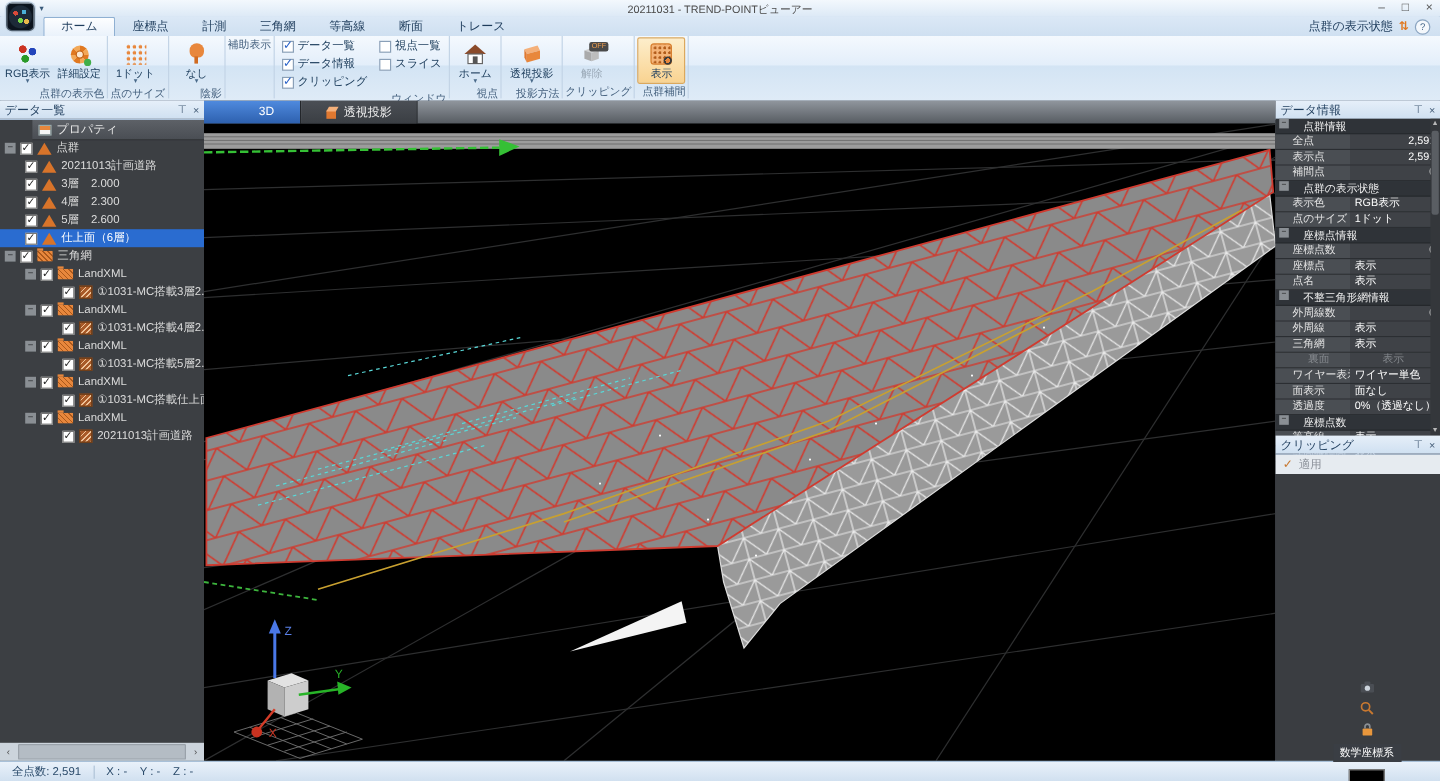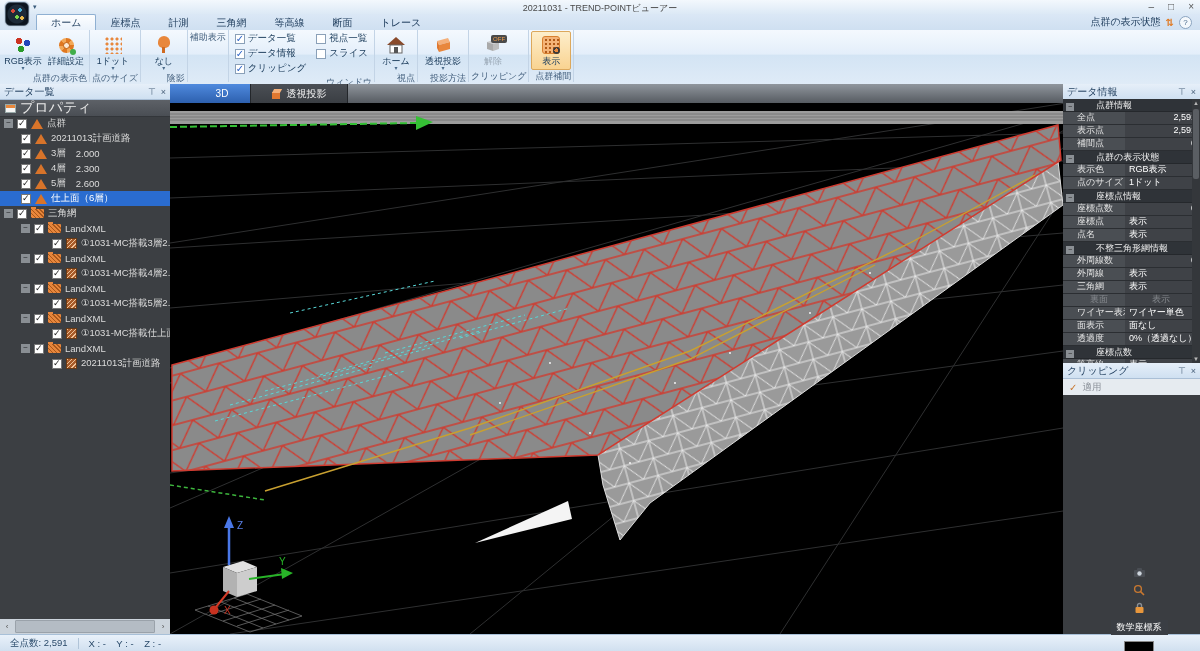--- a/index.html
+++ b/index.html
@@ -62,21 +62,21 @@
   .cbitem{display:flex;align-items:center;gap:3px;font-size:9.5px;color:#20405f;white-space:nowrap;}
   .cbx{width:10px;height:10px;background:#fff;border:1px solid #8aa0b8;position:relative;box-sizing:border-box;}
   .cbx.on:after{content:"✓";position:absolute;left:0px;top:-2px;color:#2a62c8;font-size:10px;font-weight:bold;}
   
   .lpanel{position:absolute;left:0;top:84px;width:170px;height:550px;background:#3c3f43;}
   .phead{height:16px;background:linear-gradient(#e6eff9,#cfe0f1);border-bottom:1px solid #aabfd6;
     display:flex;align-items:center;font-size:10px;color:#1e3c5c;padding:0 4px;box-sizing:border-box;}
   .phead .ptitle{flex:1;}
   .phead .hico{color:#4a627c;font-size:9px;margin-left:5px;}
   .ptoolbar{height:16px;background:linear-gradient(#5d6167,#4a4e54);display:flex;align-items:center;gap:4px;
-    padding:0 5px;font-size:14px;color:#e8e8e8;border-bottom:1px solid #33363a;}
+    padding:0 5px;font-size:10px;color:#e8e8e8;border-bottom:1px solid #33363a;margin-left:27px;}
   .ico-table{width:11px;height:9px;border:1px solid #9aa;background:linear-gradient(#e8873c 0 3px,#f5f5f5 3px);box-sizing:border-box;}
   .tree{position:absolute;left:0;top:32px;right:0;bottom:15px;overflow:hidden;}
   .trow{height:15px;display:flex;align-items:center;font-size:9.5px;color:#dcdcdc;white-space:nowrap;padding-left:4px;}
   .trow.sel{background:#2a6cd0;color:#fff;}
   .lvl1{padding-left:21px;}
   .lvl2{padding-left:52px;}
   .exp{width:9px;height:9px;background:#8a8f94;color:#26282b;font-size:8px;line-height:8px;text-align:center;margin-right:4px;flex:none;}
   .tcb{width:10px;height:10px;background:#fff;border:1px solid #777;box-sizing:border-box;position:relative;margin-right:4px;flex:none;}
   .tcb:after{content:"✓";position:absolute;left:0;top:-2px;font-size:9px;color:#222;font-weight:bold;}
   .t-pc{width:0;height:0;border-left:6px solid transparent;border-right:6px solid transparent;border-bottom:10px solid #d8742a;margin-right:4px;flex:none;}
@@ -111,21 +111,21 @@
   .vcube:before{content:"";position:absolute;left:0;top:4px;width:9px;height:8px;background:#e8873c;border:1px solid #b05a18;box-sizing:border-box;}
   .vcube:after{content:"";position:absolute;left:2px;top:1px;width:9px;height:4px;background:#f4c094;border:1px solid #b05a18;box-sizing:border-box;transform:skewX(-35deg);}
   .vcube.v2:before{background:#c86a24;} .vcube.v3:before{background:#f4a868;}
   .vcube.v4:after{background:#e8873c;} .vcube.v5:before{background:#fff;}
   .vcube.v6:after{background:#fff;}
   .vico-rot{color:#b06a28;font-size:11px;line-height:13px;text-align:center;}
   .scene{position:absolute;left:0;top:19px;width:893px;height:531px;}
   
   .rpanel{position:absolute;left:1063px;top:84px;width:137px;height:550px;background:#3a3d41;}
   .grid{position:absolute;left:0;top:15px;width:137px;}
-  .sechead{height:12px;background:#2f3338;color:#f0f0f0;font-size:9px;line-height:12px;display:flex;align-items:flex-end;gap:22px;padding-left:3px;border-bottom:1px solid #25282c;}
+  .sechead{height:12px;background:#2f3338;color:#f0f0f0;font-size:9px;line-height:12px;display:flex;align-items:flex-start;gap:12px;padding-left:3px;border-bottom:1px solid #25282c;}
   .sexp{width:8px;height:8px;background:#8a8f94;color:#222;font-size:7px;line-height:7px;text-align:center;flex:none;}
   .prow{height:12px;display:flex;font-size:9px;border-bottom:1px solid #2b2e32;}
   .plabel{width:62px;background:#4a4e53;color:#e4e4e4;padding:0 0 0 14px;line-height:11px;box-sizing:border-box;white-space:nowrap;overflow:hidden;}
   .pval{flex:1;background:#3f4247;color:#fff;line-height:11px;padding:0 4px;white-space:nowrap;overflow:hidden;}
   .pval.num{text-align:right;}
   .prow.dim .plabel,.prow.dim .pval{color:#84888d;padding-left:27px;}
   .vscroll{position:absolute;right:0;top:15px;width:8px;height:264px;background:#34373b;font-size:6px;color:#b8b8b8;}
   .vscroll .va{height:8px;text-align:center;line-height:8px;}
   .vthumb{position:absolute;left:1px;top:10px;width:6px;height:70px;background:#5a5e63;border-radius:2px;}
   .clip-head{position:absolute;left:0;top:279px;width:137px;}

